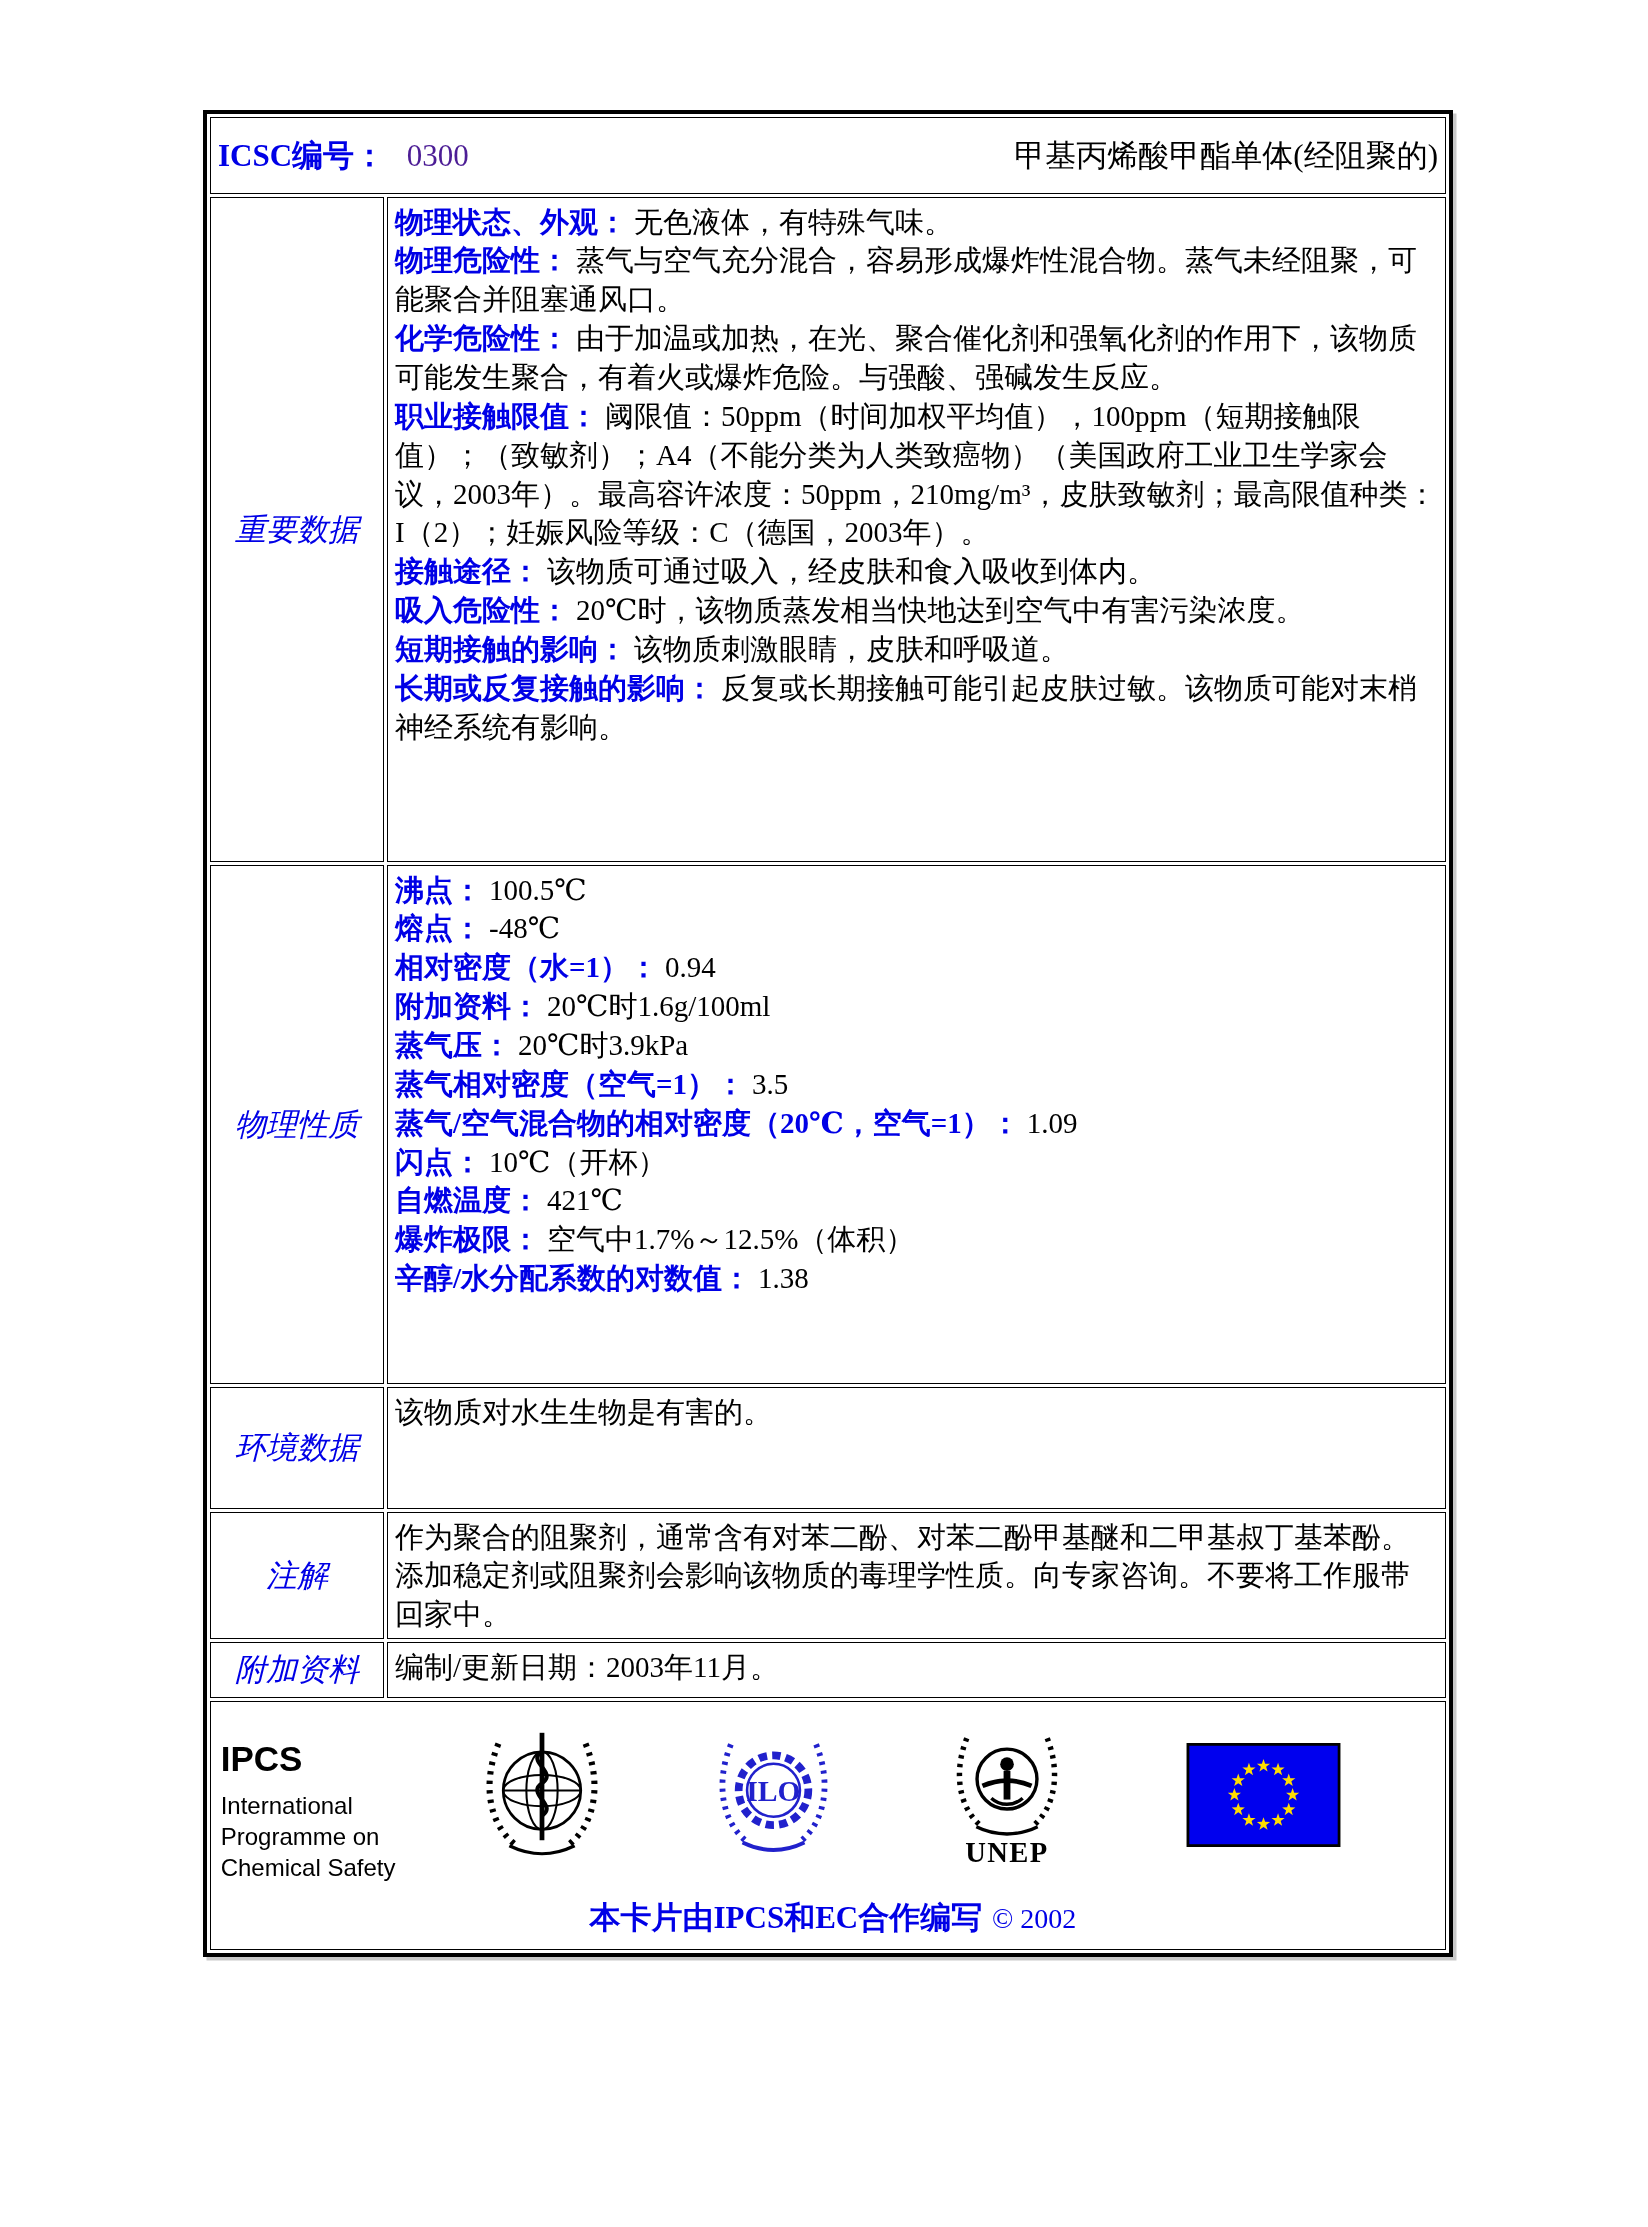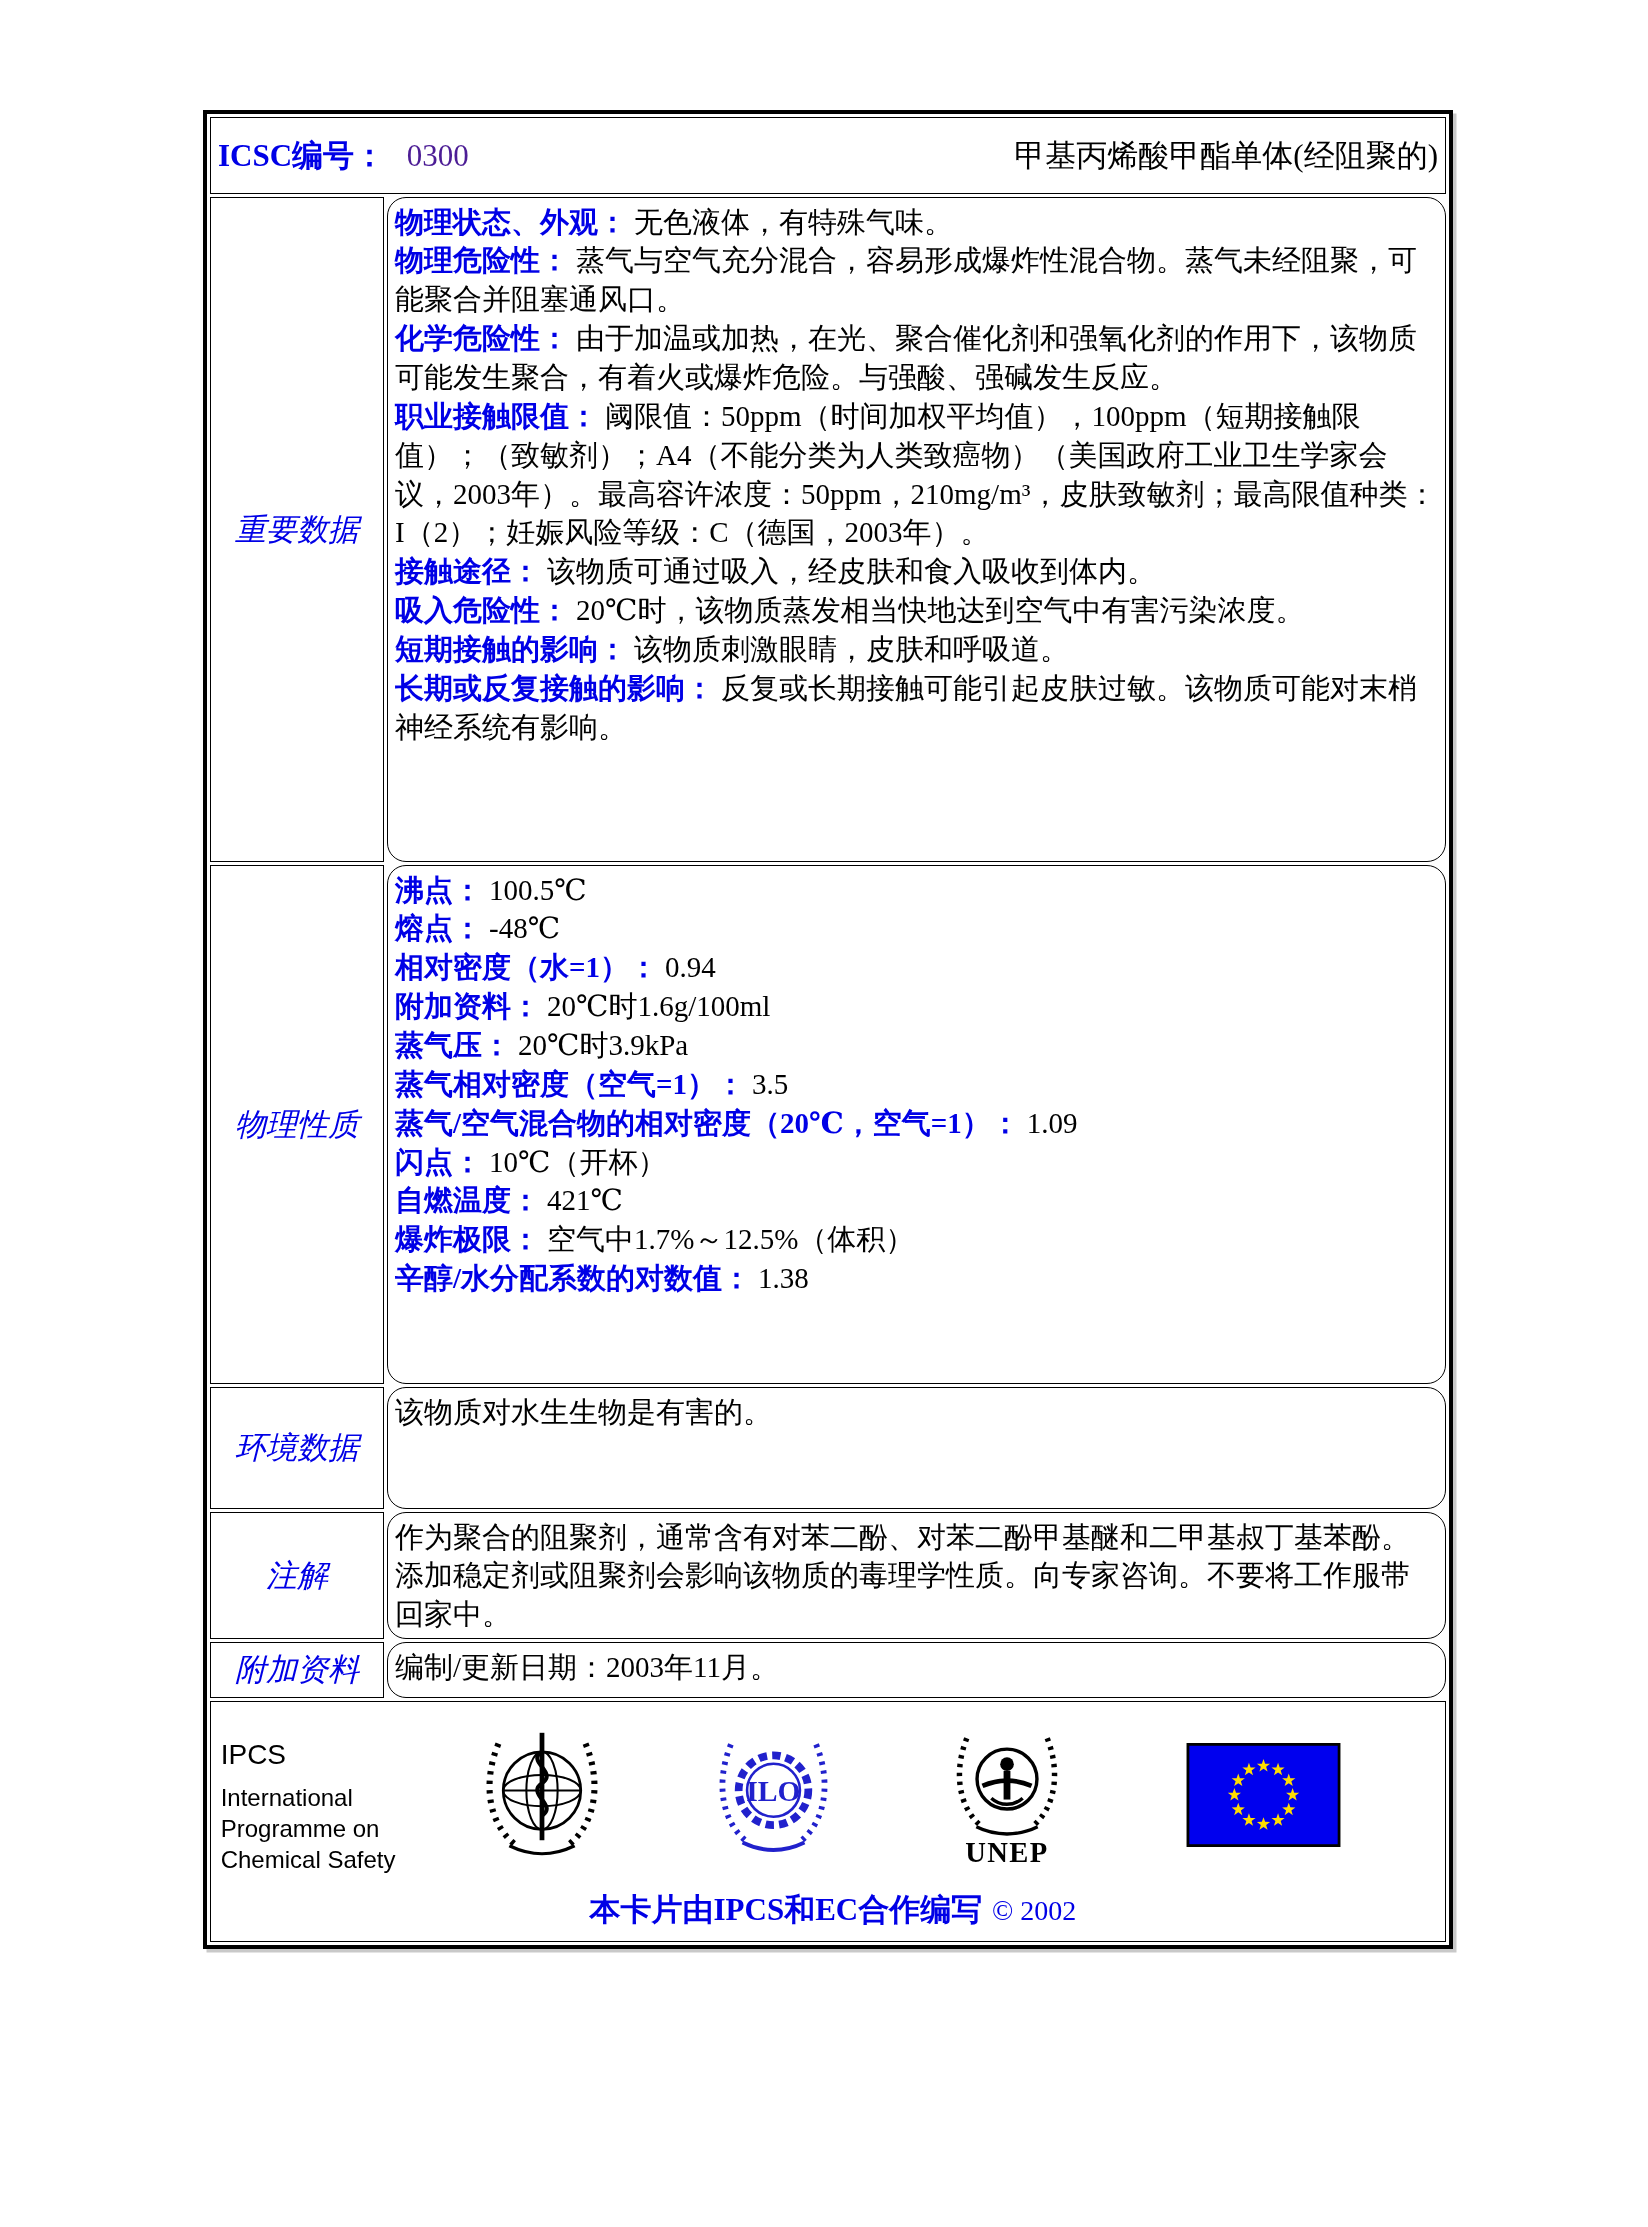--- a/index.html
+++ b/index.html
@@ -22,29 +22,29 @@
   .hdr-flex{display:flex;justify-content:space-between;align-items:center;}
   .hdr-label{color:#0000e6;font-weight:bold;}
   .hdr-value{color:#4c1d95;margin-left:14px;font-size:31px;}
   .hdr-right{color:#000;font-size:31px;}
   .rowlabel{
     width:170px;text-align:center;vertical-align:middle;
     color:#0000e6;font-size:31px;font-style:italic;
   }
   .content{
     vertical-align:top;padding:4.2px 8.4px 4.2px 7px;
-    font-size:29px;line-height:1.34;color:#000;border-radius:19px;
+    font-size:29px;line-height:1.34;color:#000;
   }
   .prop-line{margin:0;}
   .plabel{color:#0000e6;font-weight:bold;margin-right:7px;}
   .ptext{color:#000;}
   .footer-cell{vertical-align:top;padding:24px 0 9.7px 9.7px;}
   .logos{display:flex;align-items:flex-start;}
   .ipcs-block{font-family:"Liberation Sans","DejaVu Sans",sans-serif;width:181px;margin-top:12.5px;}
-  .ipcs-acronym{font-size:28px;font-weight:normal;margin-bottom:11px;}
+  .ipcs-acronym{font-size:35px;font-weight:bold;margin-bottom:11px;}
   .ipcs-line{font-size:24px;line-height:1.3;}
   .logo{display:block;}
   .who-logo{margin-left:72px;}
   .ilo-logo{margin-left:99px;margin-top:2.8px;}
   .unep-logo{margin-left:110px;}
   .eu-flag{margin-left:120px;margin-top:16.7px;}
   .credit{ text-align:center;margin-top:14px;color:#0000e6;}
   .credit-bold{font-size:31px;font-weight:bold;}
   .credit-year{font-size:28px;margin-left:9.7px;font-weight:normal;}
   .legal-cell{vertical-align:middle;padding:5.6px 8.4px;font-size:28px;}

